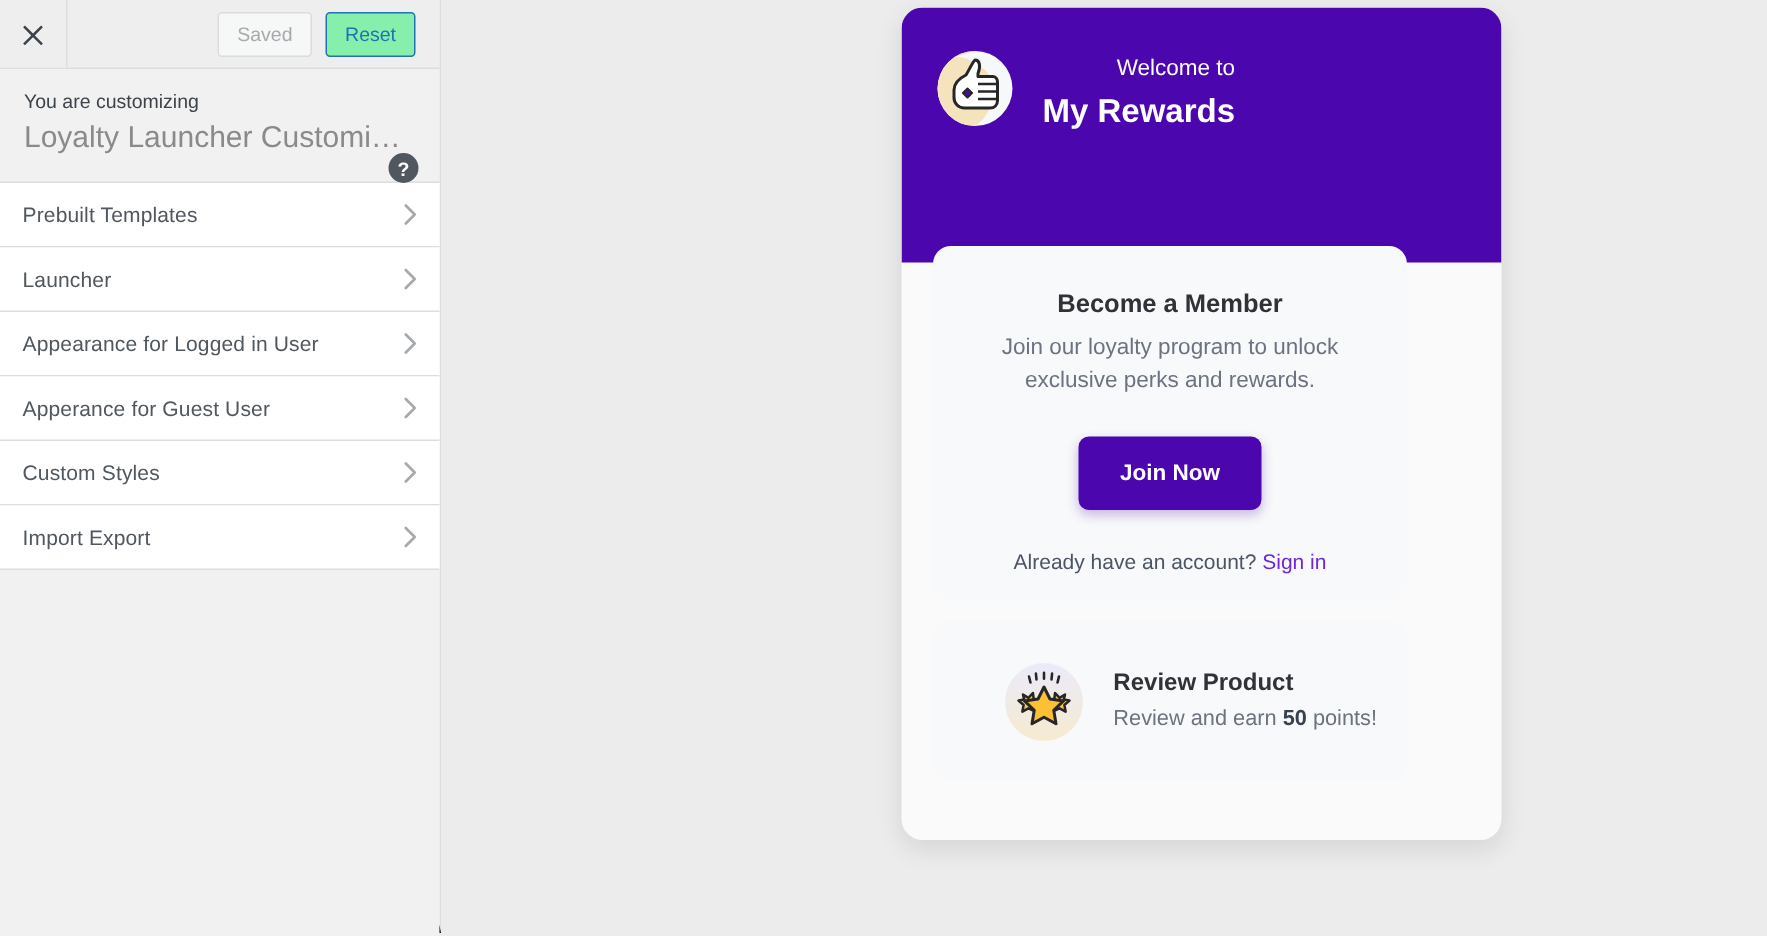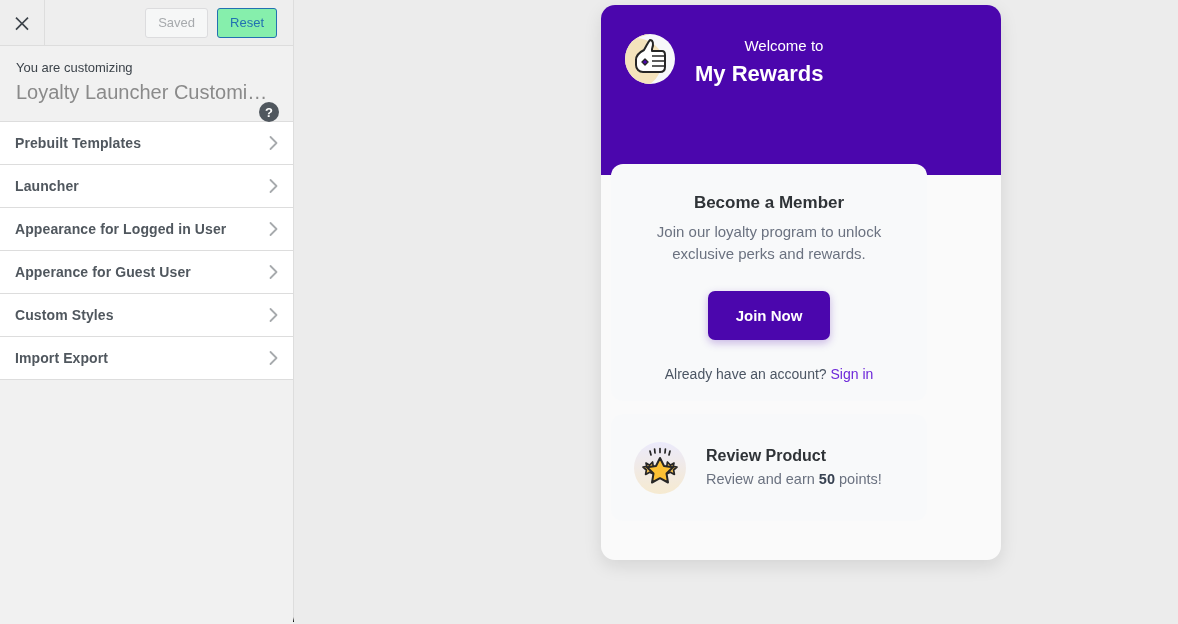--- a/index.html
+++ b/index.html
@@ -137,21 +137,21 @@
     display: flex;
     align-items: center;
     padding: 0 30px 0 15px;
     border-bottom: 1px solid #dddddd;
     background: #ffffff;
     box-sizing: border-box;
     cursor: pointer;
   }
   .panel-item-label {
     font-size: 14px;
-    font-weight: bold;
+    font-weight: normal;
     color: #50575e;
     letter-spacing: 0.1px;
   }
   .panel-chevron {
     position: absolute;
     right: 12px;
     top: 50%;
     transform: translateY(-50%);
     color: #a7aaad;
   }
@@ -213,21 +213,21 @@
   .brand-title {
     font-size: 22px;
     font-weight: bold;
     color: #ffffff;
     line-height: 1.2;
     margin: 0;
   }
 
   .widget-body {
     position: absolute;
-    left: 4px;
+    left: 15px;
     top: 155px;
     width: 328px;
     bottom: 0;
     padding: 4px 6px;
     box-sizing: border-box;
   }
 
   .card {
     background: #f8f9fa;
     border-radius: 12px;
@@ -279,20 +279,21 @@
     cursor: pointer;
   }
 
   .card-task {
     margin-top: 13px;
     height: 107px;
     display: flex;
     align-items: center;
     padding: 0 20px;
     box-sizing: border-box;
+    justify-content: flex-end;
   }
   .task-icon {
     width: 58px;
     height: 58px;
     flex: 0 0 58px;
     margin-right: 17px;
   }
   .task-icon svg { display: block; }
   .task-text { }
   .task-title {

